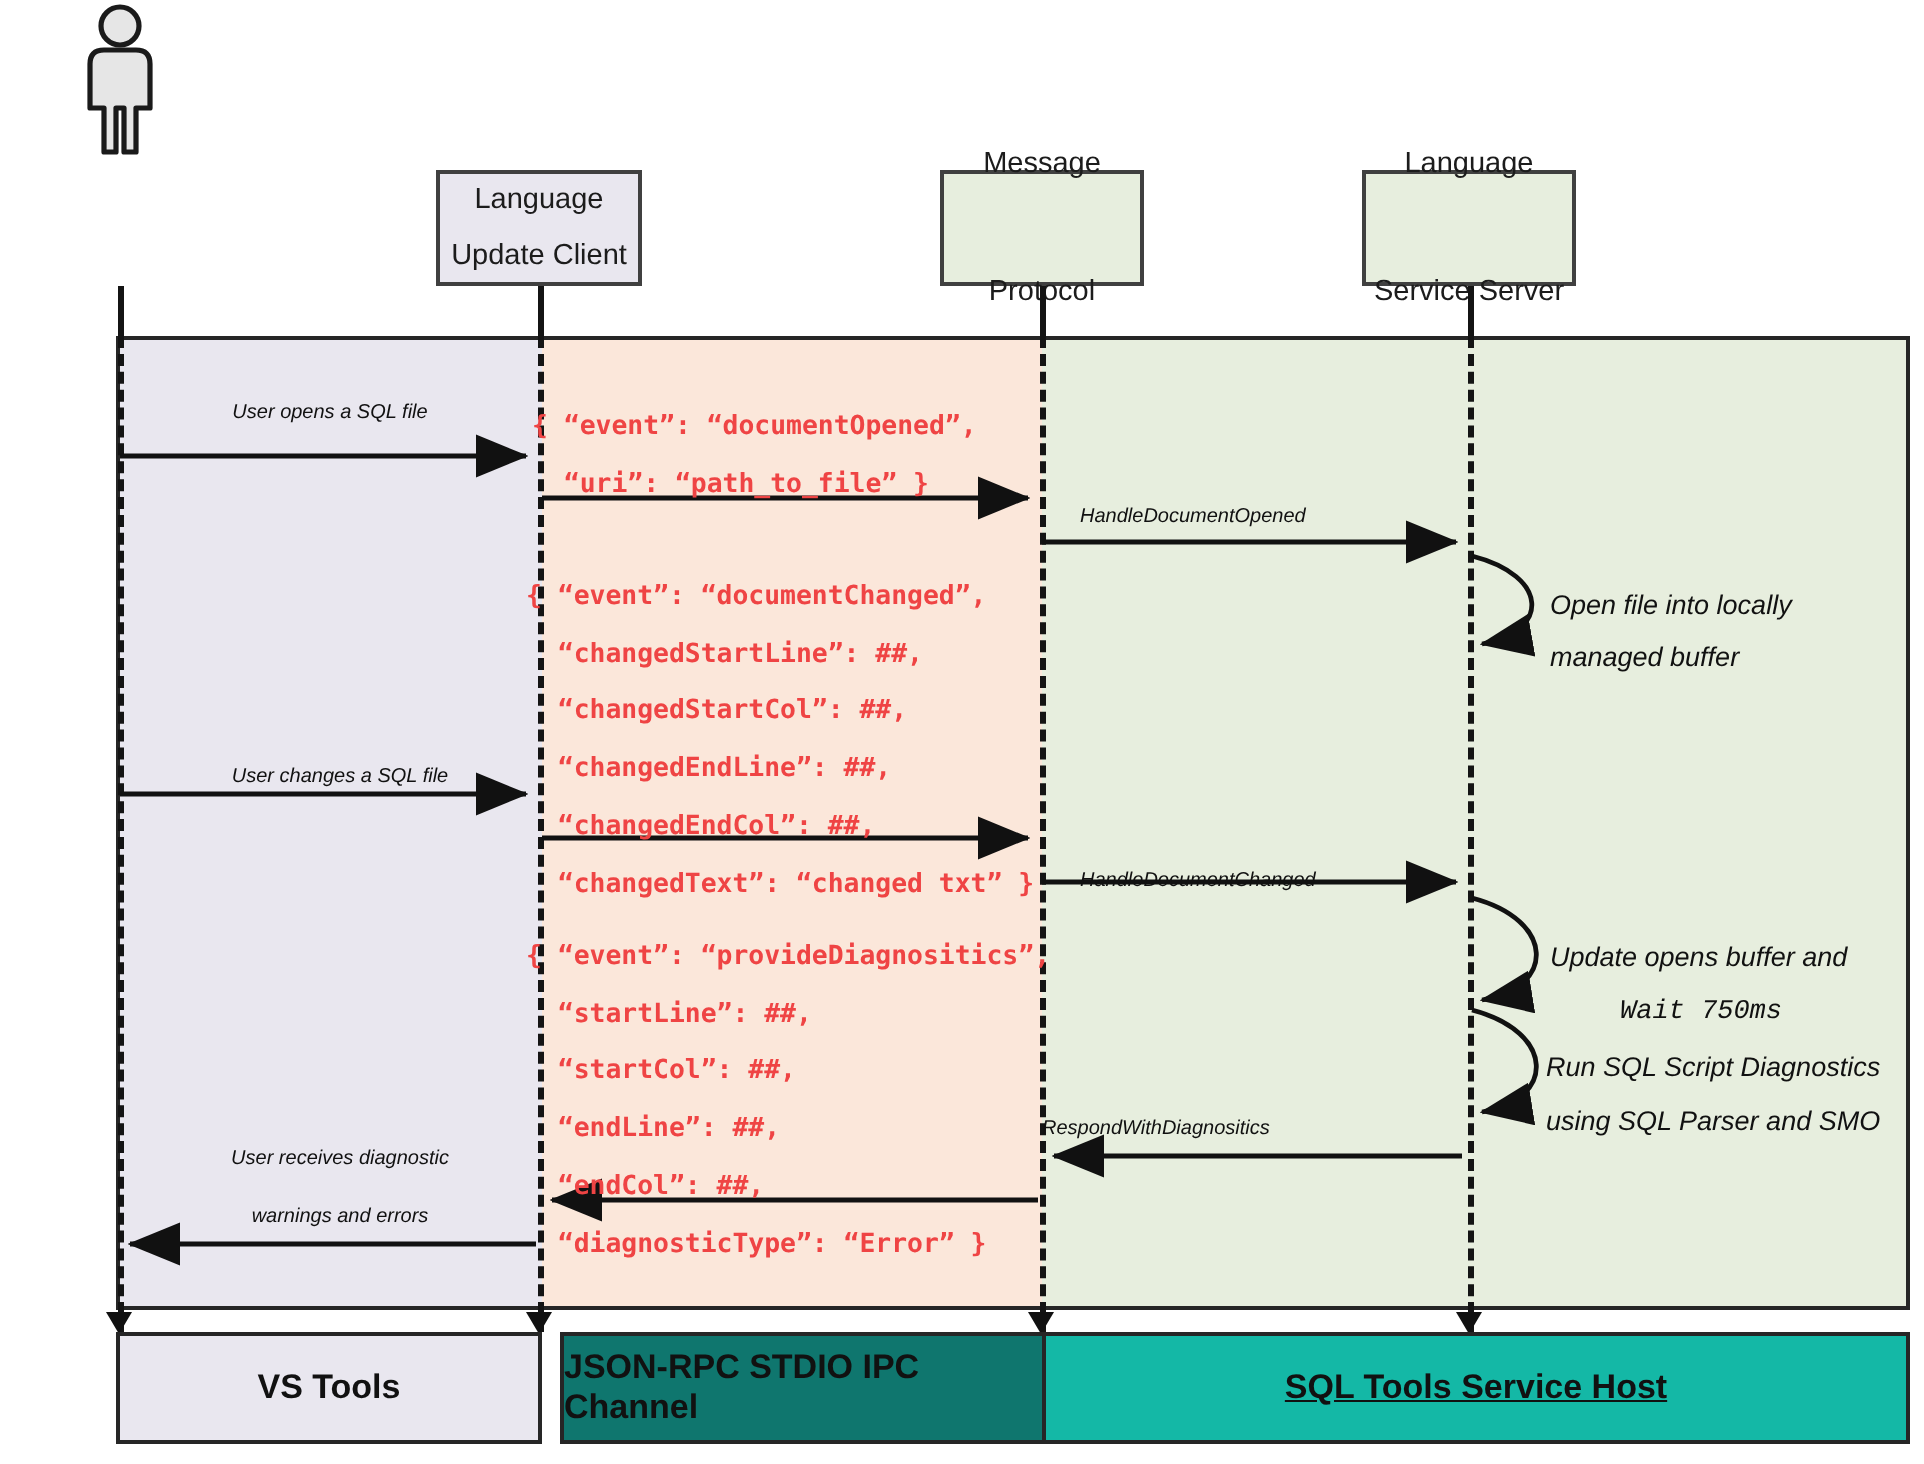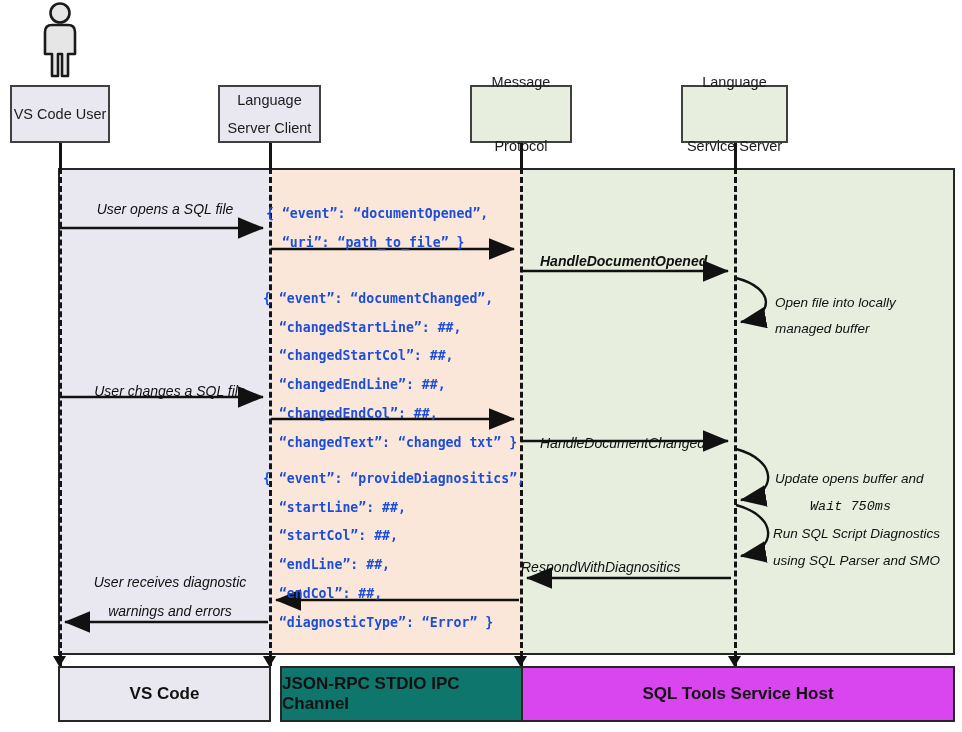--- a/index.html
+++ b/index.html
@@ -25,55 +25,52 @@
 
   
   .actor{position:absolute;left:28px;top:2px;width:64px;height:78px;}
 
   
   .footer{position:absolute;top:666px;height:56px;box-sizing:border-box;
           border:2px solid #262626;display:flex;align-items:center;justify-content:center;
           font-size:17px;font-weight:bold;color:#111;}
   .footer.lav{left:58px;width:213px;background:#e9e7ef;}
   .footer.peach{left:280px;width:250px;background:#0f766e;}
-  .footer.green{left:521px;width:434px;background:#d946ef;}
+  .footer.green{left:521px;width:434px;background:#14b8a6;text-decoration:underline;}
 
   
-  .msglabel{position:absolute;font-style:italic;font-size:14px;color:#111;
+  .msglabel{position:absolute;font-style:italic;font-size:10px;color:#111;
             text-align:center;line-height:1.05;white-space:nowrap;}
   .notelabel{position:absolute;font-style:italic;font-size:13.5px;color:#111;
              text-align:center;line-height:1.05;white-space:nowrap;}
   .json{position:absolute;font-family:"DejaVu Sans Mono","Liberation Mono",monospace;
-        font-size:13.2px;font-weight:bold;color:#1d4ed8;white-space:pre;line-height:28.7px;}
+        font-size:13.2px;font-weight:bold;color:#ef4444;white-space:pre;line-height:28.7px;}
 
   svg.overlay{position:absolute;left:0;top:0;width:962px;height:732px;pointer-events:none;}
 </style>
 </head>
 <body>
 
 <div id="stage">
 
   <div class="band lav"></div>
   <div class="band peach"></div>
   <div class="band green"></div>
 
   <div class="actor">
     <svg viewBox="0 0 64 78" width="64" height="78">
       <circle cx="32" cy="11" r="9.5" fill="#e6e6e6" stroke="#1a1a1a" stroke-width="2.6"></circle>
       <path d="M17 30 q0 -7 7 -7 h16 q7 0 7 7 v22 h-7 v22 h-6 v-22 h-4 v22 h-6 v-22 h-7 z" fill="#e6e6e6" stroke="#1a1a1a" stroke-width="2.6" stroke-linejoin="round"></path>
     </svg>
   </div>
 
-  <div class="headbox lav" style="left:10px;top:85px;width:100px;height:58px;">
-    <span>VS Code User</span>
-  </div>
 
   <div class="headbox lav" style="left:218px;top:85px;width:103px;height:58px;">
     <span>Language</span>
-    <span>Server Client</span>
+    <span>Update Client</span>
   </div>
 
   <div class="headbox grn" style="left:470px;top:85px;width:102px;height:58px;">
     <span>Message</span>
     <span>Protocol</span>
   </div>
 
   <div class="headbox grn" style="left:681px;top:85px;width:107px;height:58px;">
     <span>Language</span>
     <span>Service Server</span>
@@ -131,21 +128,21 @@
     <polygon points="728,656 741,656 734.5,667" fill="#111"></polygon>
   </svg>
 
   <div class="msglabel" style="left:90px;top:202px;width:150px;">User opens a SQL file</div>
 
   <div class="msglabel" style="left:90px;top:384px;width:160px;">User changes a SQL file</div>
 
   <div class="msglabel" style="left:79px;top:575px;width:182px;">User receives diagnostic</div>
   <div class="msglabel" style="left:79px;top:604px;width:182px;">warnings and errors</div>
 
-  <div class="msglabel" style="left:540px;top:254px;font-weight:bold;">HandleDocumentOpened</div>
+  <div class="msglabel" style="left:540px;top:254px;">HandleDocumentOpened</div>
 
   <div class="msglabel" style="left:540px;top:436px;">HandleDocumentChanged</div>
 
   <div class="msglabel" style="left:521px;top:560px;">RespondWithDiagnositics</div>
 
   <div class="notelabel" style="left:775px;top:296px;">Open file into locally</div>
   <div class="notelabel" style="left:775px;top:322px;">managed buffer</div>
 
   <div class="notelabel" style="left:775px;top:472px;">Update opens buffer and</div>
   <div class="notelabel" style="left:810px;top:500px;font-family:Liberation Mono, monospace;">Wait 750ms</div>
@@ -164,21 +161,21 @@
   “changedText”: “changed txt” }</div>
 
   <div class="json" style="left:263px;top:465px;">{ “event”: “provideDiagnositics”,
   “startLine”: ##,
   “startCol”: ##,
   “endLine”: ##,
   “endCol”: ##,
   “diagnosticType”: “Error” }</div>
 
   <div class="footer lav">
-    <span>VS Code</span>
+    <span>VS Tools</span>
   </div>
   <div class="footer peach">
     <span>JSON-RPC STDIO IPC Channel</span>
   </div>
   <div class="footer green">
     <span>SQL Tools Service Host</span>
   </div>
 
 </div>
 

